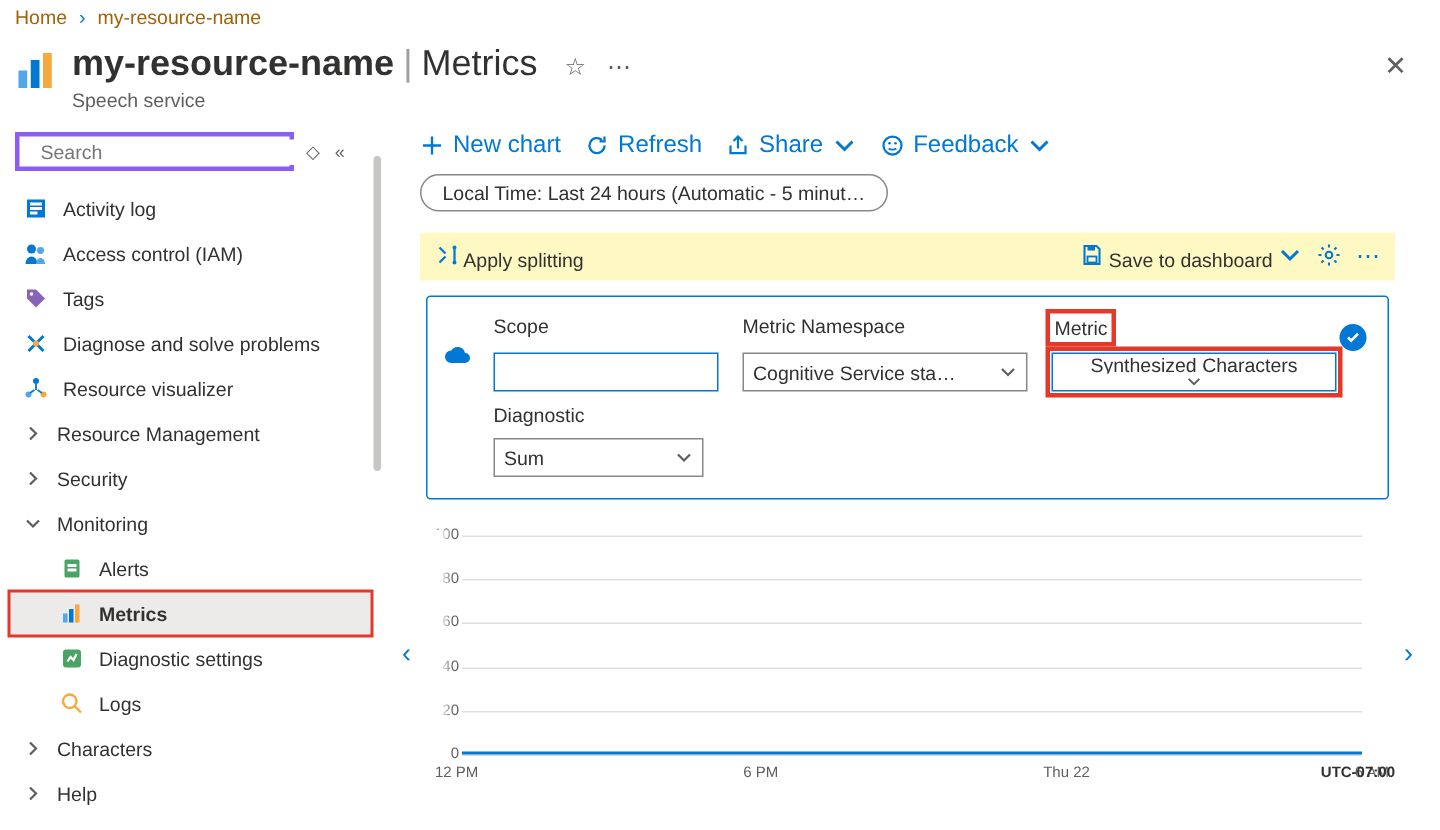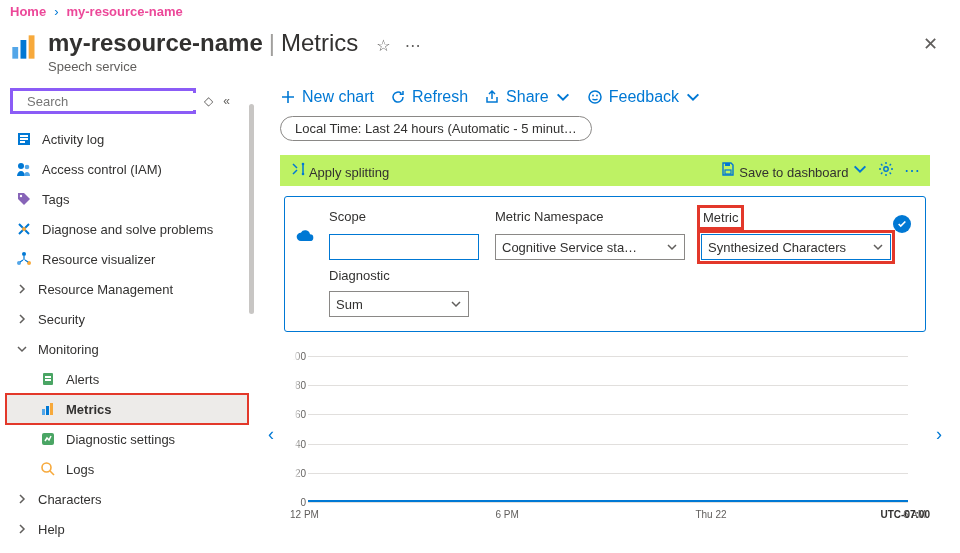--- a/index.html
+++ b/index.html
@@ -7,21 +7,21 @@
     margin: 0;
     font-family: "Segoe UI", Arial, sans-serif;
     font-size: 13px;
     color: #323130;
     background: #fff;
     width: 960px;
     height: 553px;
     overflow: hidden;
     position: relative;
   }
-  a { color: #ec4899; text-decoration: none; font-weight: bold; }
+  a { color: #a16207; text-decoration: none; }
 
   
   .crumb { display:flex; align-items:center; gap:8px; padding: 4px 10px 6px 10px; font-size:13px; }
   .crumb .sep { color:#0078d4; }
   
   
   .page-head-row { display:flex; align-items:flex-start; padding: 4px 16px 10px 10px; }
   .page-icon {
     width:28px; height:28px; margin-right:10px; margin-top:4px;
     display:flex; align-items:flex-end;
@@ -76,21 +76,21 @@
     display:inline-flex; align-items:center;
     border:1px solid #8a8886; border-radius:14px;
     padding:4px 14px; font-size:13px; color:#323130; max-width:320px;
     white-space:nowrap; overflow:hidden; text-overflow:ellipsis;
   }
 
   
   .card-wrap { margin-top:14px; border:0; width:650px; }
   .card-bar {
     display:flex; align-items:center; gap:12px; padding:6px 10px;
-    background:#bef264;
+    background:#fef9c3;
     font-size:13px;
   }
   .card-bar .right-cluster { margin-left:auto; display:flex; align-items:center; gap:10px; color:#0078d4; font-size:13px; }
   .card-bar svg { width:16px; height:16px; }
 
   .card-inner {
     border:1px solid #0078d4; border-radius:3px; margin:10px 4px 20px 4px;
     padding:12px 14px 14px 14px; position:relative;
   }
   .card-inner .blue-check {
@@ -99,21 +99,21 @@
     display:flex; align-items:center; justify-content:center;
   }
   .field-grid { display:grid; grid-template-columns: 150px 190px 190px; column-gap:16px; row-gap:8px; margin-left:30px; }
   .cloud-ico { position:absolute; left:10px; top:32px; width:20px; height:14px; }
   .fld-label { font-size:13px; color:#323130; }
   .sel, .txt {
     border:1px solid #8a8886; height:26px; display:flex; align-items:center; justify-content:space-between;
     padding:0 6px; font-size:13px; background:#fff;
   }
   .sel.blue, .txt.blue { border-color:#0078d4; }
-  .sel.boxed, .txt.boxed { outline:3px solid #e3382a; outline-offset:1px; }
+  .sel.boxed, .txt.boxed { outline:3px solid #e3382a; outline-offset:1px;flex-direction:column; }
   .sel .cv { width:12px; height:12px; }
 
   
   .chart-zone { position:relative; width:650px; height:180px; margin-top:4px; }
   .nav-chevs { position:absolute; top:72px; left:-12px; right:-12px; display:flex; justify-content:space-between; color:#0078d4; font-size:18px; }
   .chart {
     position:absolute; left:28px; right:22px; top:4px; bottom:30px;
   }
   .chart .ytick {
     position:absolute; left:-22px; font-size:10px; color:#605e5c; transform:translateY(-50%);

